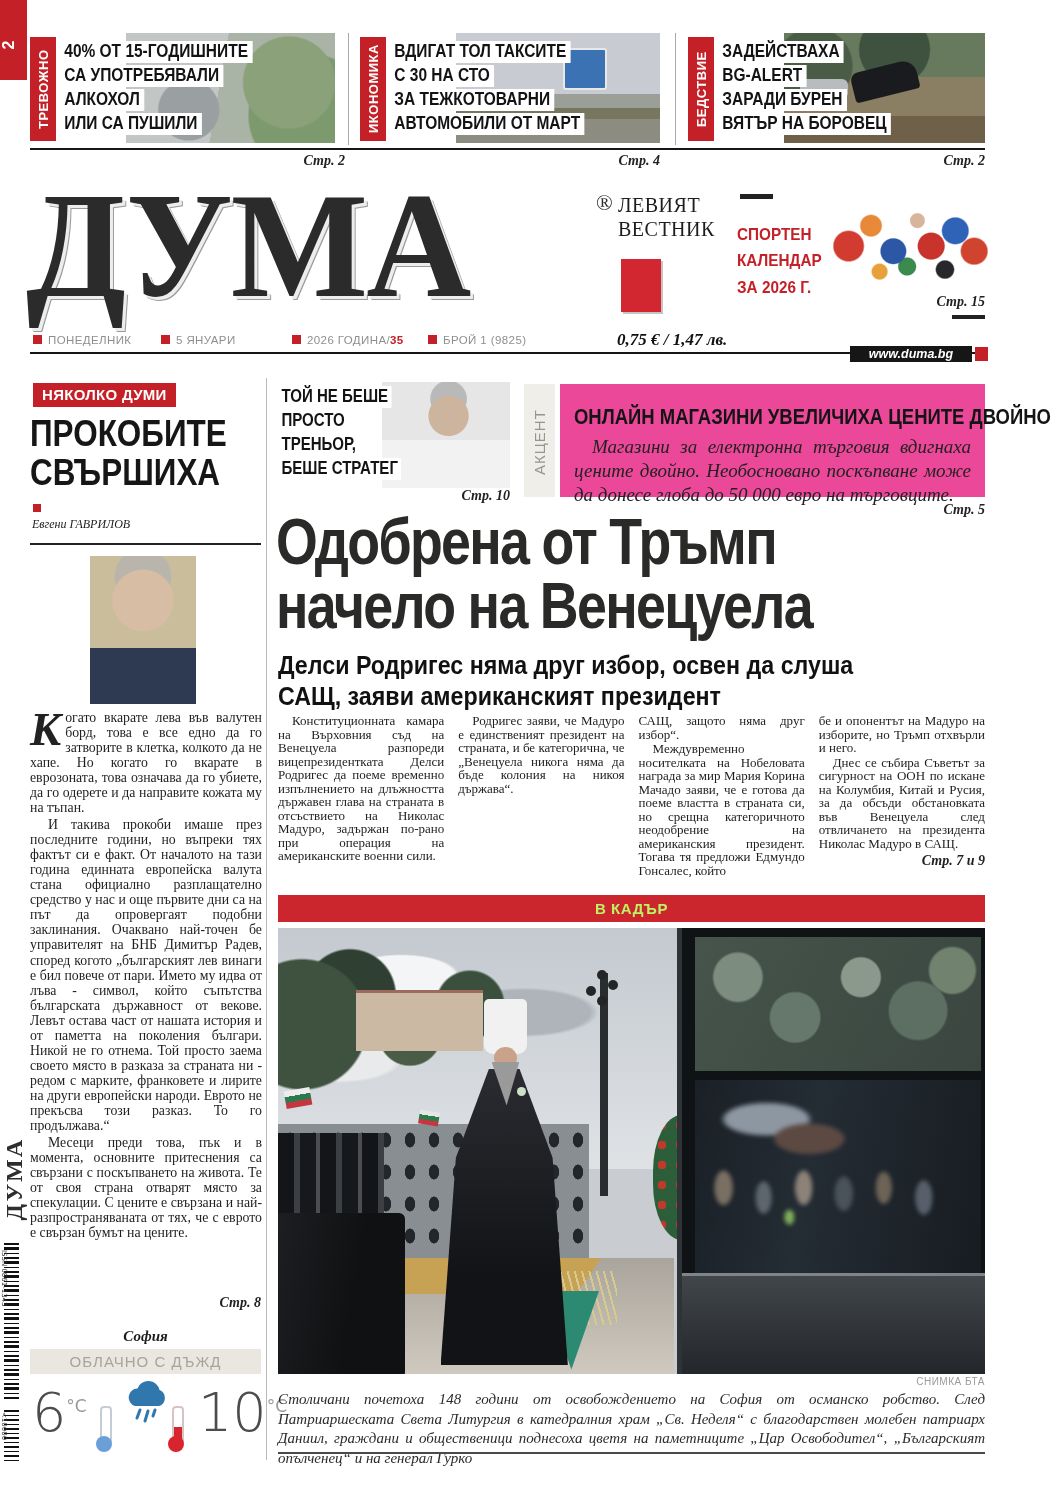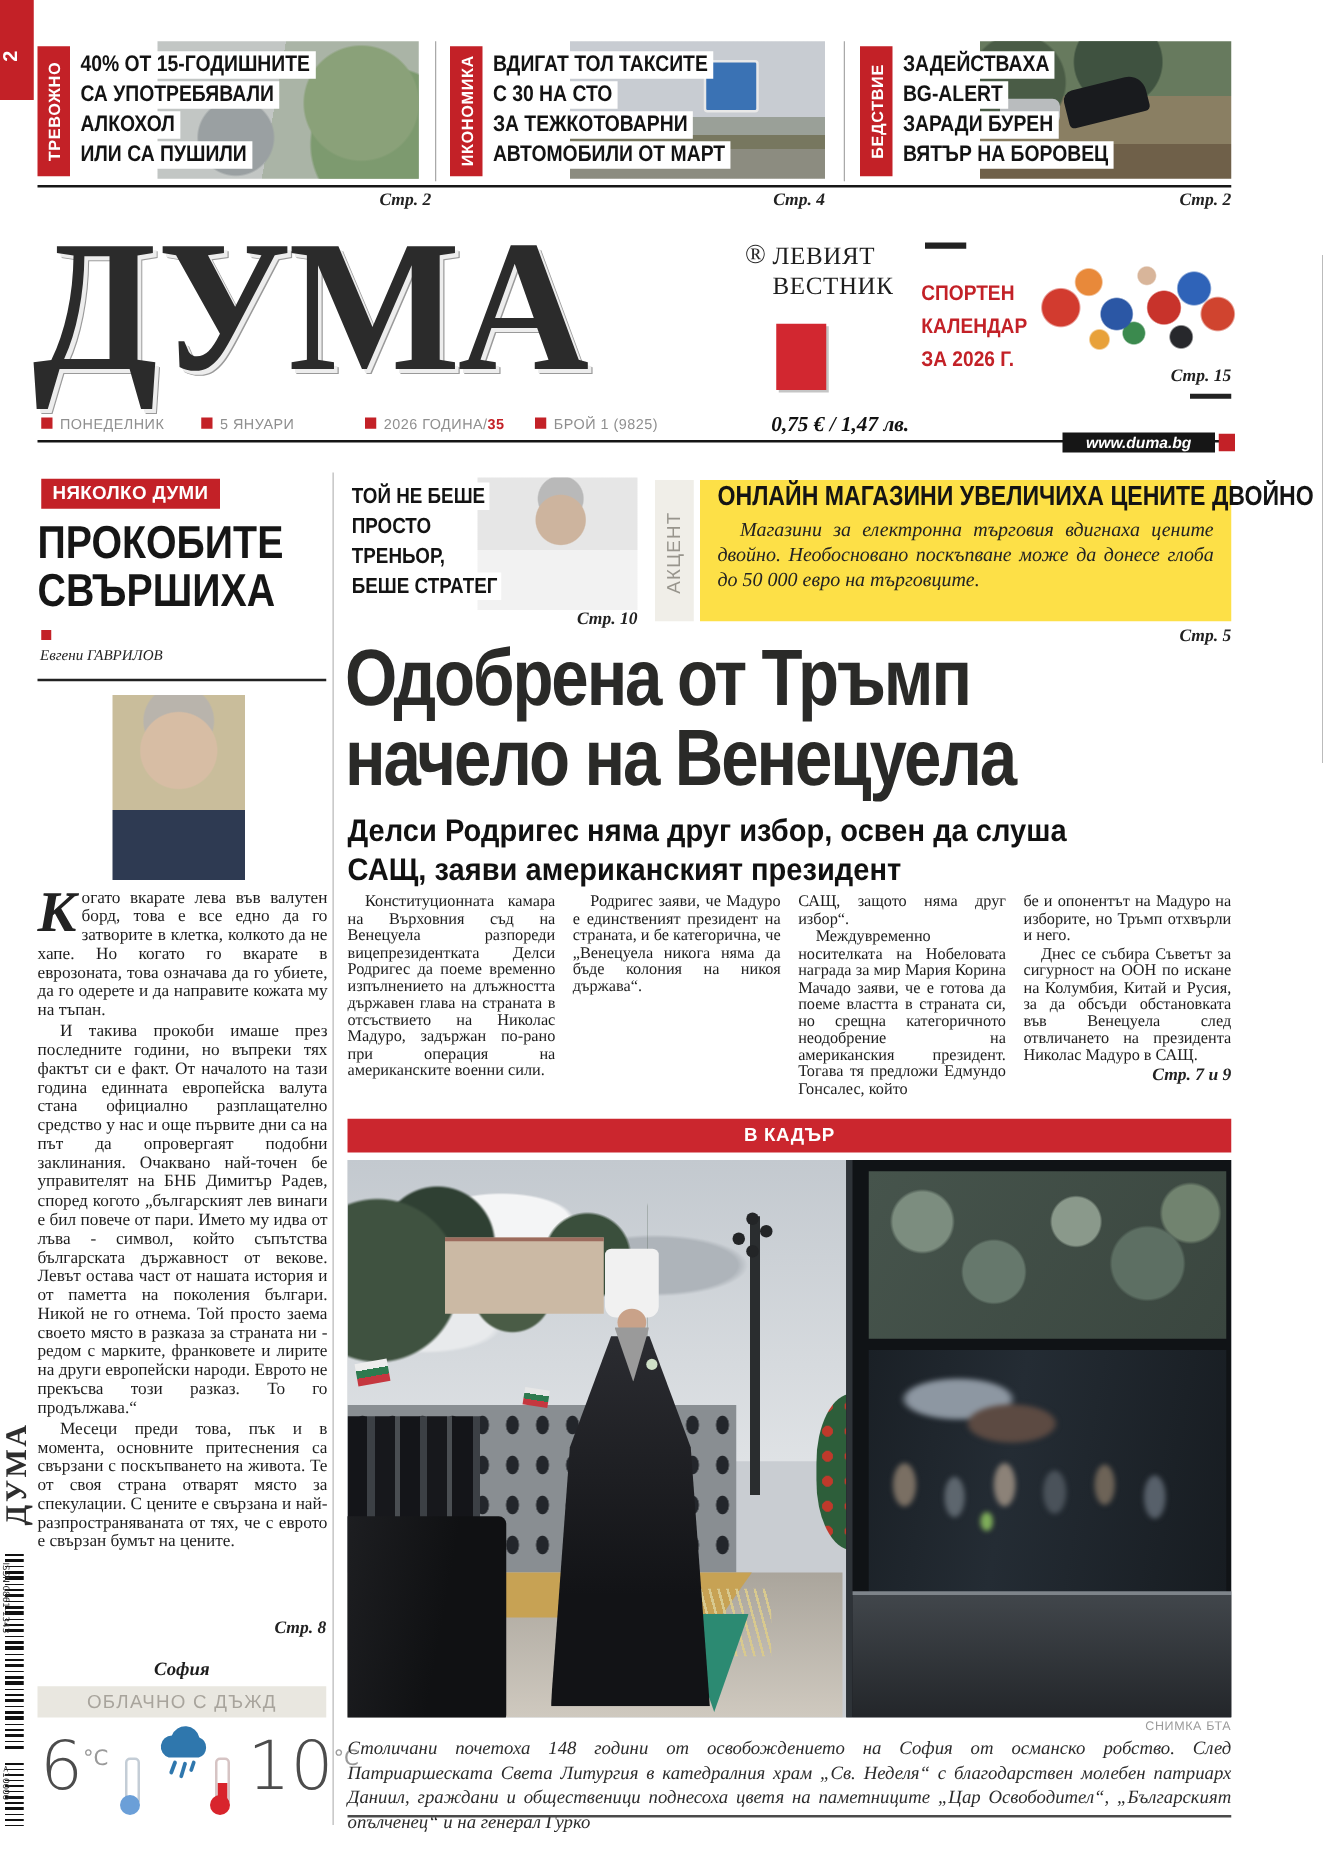--- a/index.html
+++ b/index.html
@@ -136,40 +136,40 @@
      radial-gradient(circle at 52% 32%, #cdb49e 0 20%, transparent 21%),
      radial-gradient(circle at 52% 16%, #b9b9b9 0 16%, transparent 17%),
      linear-gradient(180deg,#e6e6e6 0 55%,#f2f2f2 55% 100%);}
   .coach-lines span{display:block;margin-bottom:2px;}
   .coach-lines b{display:inline-block;background:#fff;color:#131313;padding:0 4px 1px 4px;
             font-family:"Liberation Sans",sans-serif;font-weight:bold;font-size:17.5px;
             transform:scaleX(.86);transform-origin:0 50%;white-space:nowrap;}
   .coach-ref{position:absolute;right:0;top:102px;}
   .ak-tag{left:524px;top:384px;width:31px;height:113px;background:#f0eee8;text-align:center;}
   .ak-tag .vtext{color:#98958d;font-family:"Liberation Sans",sans-serif;font-size:15px;letter-spacing:1px;margin-top:6px;height:104px;}
-  .ak-box{left:560px;top:384px;width:425px;height:113px;background:#fde047;padding:0 14px;box-sizing:border-box;}
+  .ak-box{left:560px;top:384px;width:425px;height:113px;background:#ec4899;padding:20px 14px;box-sizing:border-box;}
   .ak-head{font-family:"Liberation Sans",sans-serif;font-weight:bold;font-size:22px;color:#141414;}
   .ak-head .cx{transform:scaleX(.84);}
-  .ak-body{margin-top:5px;font-style:italic;font-size:16px;line-height:1.25;text-align:justify;text-indent:18px;color:#222;font-family:Liberation Serif, serif;}
+  .ak-body{margin-top:5px;font-style:italic;font-size:19px;line-height:1.25;text-align:justify;text-indent:18px;color:#222;font-family:Liberation Serif, serif;}
   .ak-ref{left:875px;top:502px;width:110px;text-align:right;}
 
   
   .headline{left:276px;top:510px;font-family:"Liberation Sans",sans-serif;font-weight:bold;
             font-size:64px;line-height:1.0;letter-spacing:-2px;color:#2a2a28;}
   .headline .cx{transform:scaleX(.84);}
   .subhead{left:278px;top:650px;font-family:"Liberation Sans",sans-serif;font-weight:bold;
            font-size:25px;line-height:1.25;color:#111;}
   .subhead .cx{transform:scaleX(.93);}
   .lead-cols{left:278px;top:714px;width:707px;height:178px;display:grid;grid-template-columns:1fr 1fr 1fr 1fr;
              grid-gap:0 14px;font-size:13px;line-height:1.04;text-align:justify;color:#1d1d1d;}
   .lead-cols p{margin:0 0 1px 0;}
   .lead-cols p.ind{text-indent:14px;}
   .lead-ref{text-align:right;margin-top:4px;}
 
-  .kadar{left:278px;top:895px;width:707px;height:27px;background:#cb262e;color:#ffffff;text-align:center;
+  .kadar{left:278px;top:895px;width:707px;height:27px;background:#cb262e;color:#bef264;text-align:center;
          font-family:"Liberation Sans",sans-serif;font-weight:bold;font-size:15px;line-height:27px;letter-spacing:.5px;}
 
   
   .photo{left:278px;top:928px;width:707px;height:446px;overflow:hidden;background:#c9cdd2;}
   .photo div{position:absolute;}
   .ph-sky{left:0;top:0;width:58%;height:54%;background:
      radial-gradient(ellipse 90px 34px at 30% 20%, #f4f5f6 0 60%, transparent 65%),
      radial-gradient(ellipse 120px 40px at 60% 35%, #aeb4ba 0 55%, transparent 62%),
      radial-gradient(ellipse 100px 36px at 15% 55%, #e8eaec 0 55%, transparent 62%),
      linear-gradient(180deg,#c3c9cf,#dfe2e5);}

